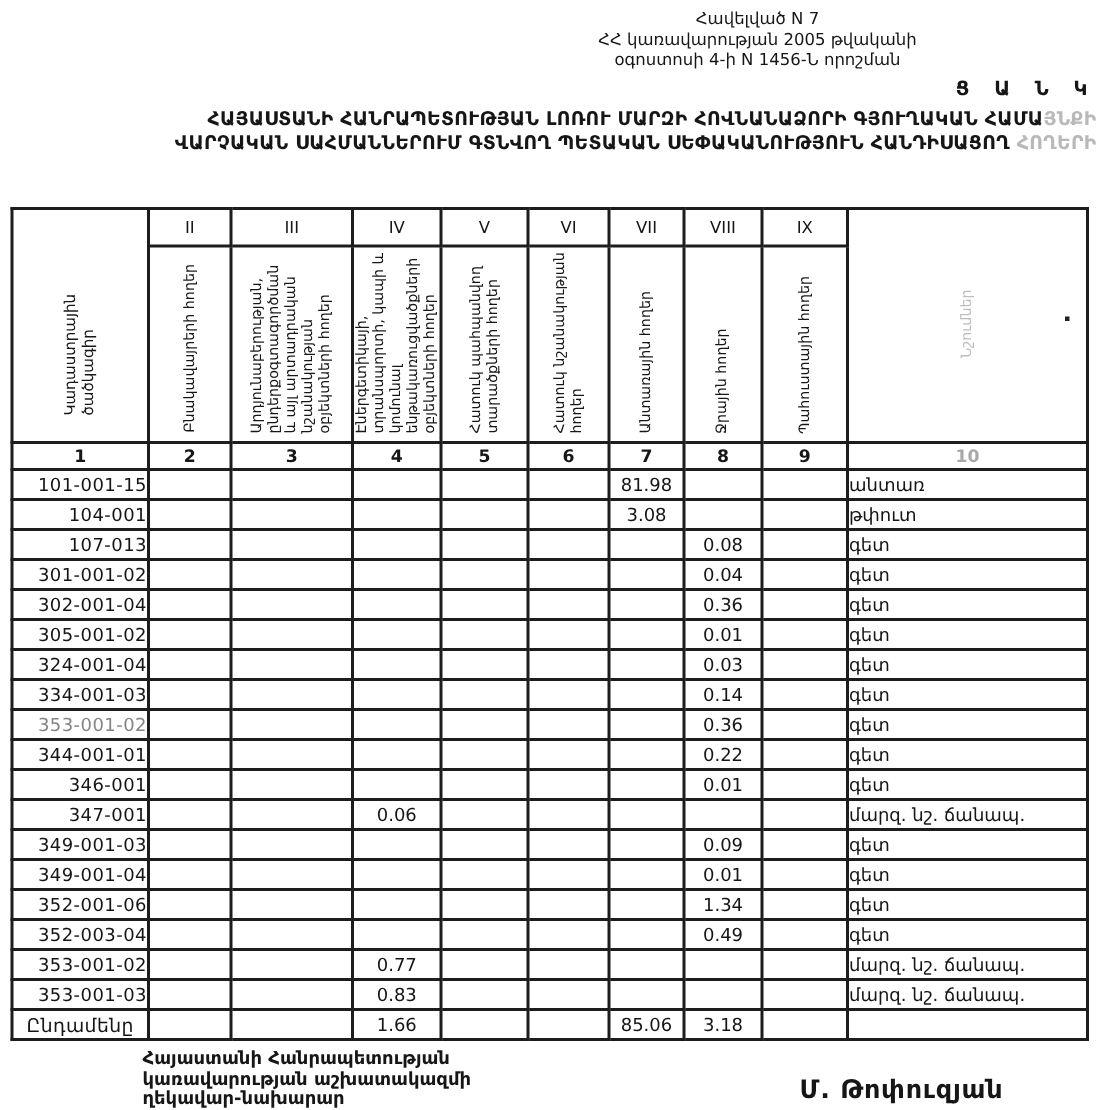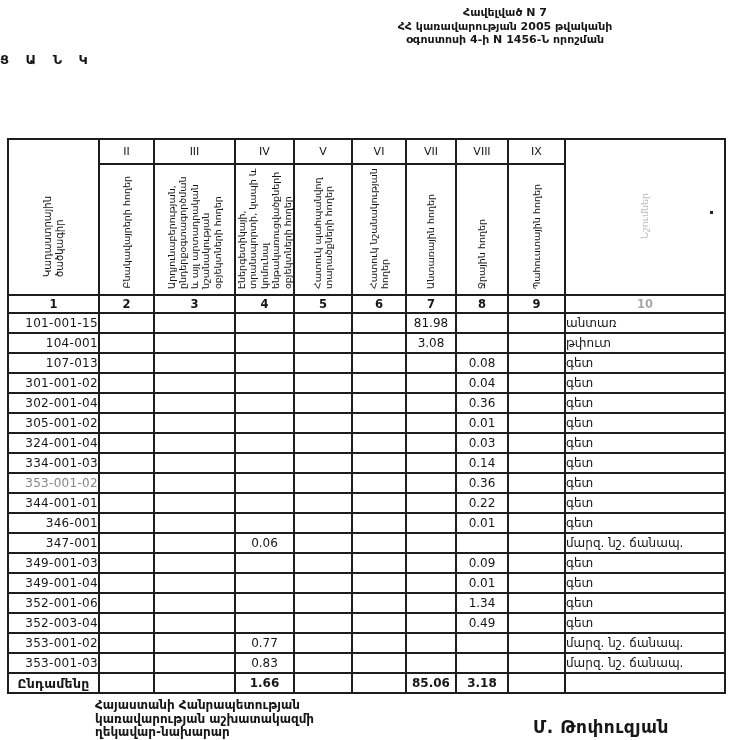--- a/index.html
+++ b/index.html
@@ -4,25 +4,25 @@
 <style>
   html,body{margin:0;padding:0;}
   body{
     width:731px;height:740px;position:relative;overflow:hidden;
     background:#ffffff;color:#161616;
     font-family:"DejaVu Sans", sans-serif;
     -webkit-font-smoothing:antialiased;
   }
   .appendix{
     position:absolute;top:6px;left:335px;width:340px;
-    text-align:center;font-weight:bold;font-size:11px;line-height:13.5px;
+    text-align:center;font-weight:normal;font-size:11px;line-height:13.5px;
   }
   .doc-title{
     position:absolute;top:52px;left:0;width:731px;
-    text-align:left;font-weight:bold;
+    text-align:right;font-weight:bold;
   }
   .doc-title .t0{font-size:13px;letter-spacing:6px;margin-bottom:4px;}
   .doc-title .t1{font-size:12.5px;line-height:15.5px;letter-spacing:0.2px;}
   .faint-txt{color:#b9b9b9;}
   table.land{
     position:absolute;left:7px;top:138px;
     border-collapse:collapse;table-layout:fixed;
   }
   table.land td{
     border:2px solid #1d1d1d;padding:0;vertical-align:middle;
@@ -44,21 +44,21 @@
   td.notescol{
     border-top:1px dashed #ffffff;
     border-bottom:1px dashed #8d8d8d;
     border-right:1px dashed #9a9a9a;
     text-align:left;padding-left:5px;font-size:11px;
   }
   td.notes-head{border-top:none;vertical-align:bottom;text-align:left;padding-left:16px;}
   .faint-rot{color:#bdbdbd;}
   .faintnum{color:#a8a8a8;}
   .faintcode{color:#858585;}
-  tr.total-row td{font-weight:bold;}
+  tr.total-row td{font-weight:normal;}
   tr.total-row td.code{text-align:center;padding-left:0;font-size:12.5px;}
   .footer-left{
     position:absolute;left:95px;top:699px;
     font-size:12px;font-weight:bold;line-height:13.5px;
   }
   .signature{
     position:absolute;left:533px;top:717px;
     font-size:17px;font-weight:bold;letter-spacing:0.5px;
   }
   .speck{position:absolute;width:3px;height:3px;background:#222;}
@@ -67,20 +67,22 @@
 <body>
 
 <div class="appendix">
   <div>Հավելված N 7</div>
   <div>ՀՀ կառավարության 2005 թվականի</div>
   <div>օգոստոսի 4-ի N 1456-Ն որոշման</div>
 </div>
 
 <div class="doc-title">
   <div class="t0">Ց Ա Ն Կ</div>
+  <div class="t1"><span>ՀԱՅԱՍՏԱՆԻ ՀԱՆՐԱՊԵՏՈՒԹՅԱՆ ԼՈՌՈՒ ՄԱՐԶԻ ՀՈՎՆԱՆԱՁՈՐԻ ԳՅՈՒՂԱԿԱՆ ՀԱՄԱ</span><span class="faint-txt">ՅՆՔԻ</span></div>
+  <div class="t1"><span>ՎԱՐՉԱԿԱՆ ՍԱՀՄԱՆՆԵՐՈՒՄ  ԳՏՆՎՈՂ  ՊԵՏԱԿԱՆ  ՍԵՓԱԿԱՆՈՒԹՅՈՒՆ  ՀԱՆԴԻՍԱՑՈՂ</span> <span class="faint-txt">ՀՈՂԵՐԻ</span></div>
 </div>
 
 <table class="land">
   <colgroup>
     <col style="width:91px">
       <col style="width:55px">
       <col style="width:81px">
       <col style="width:59px">
     <col style="width:58px">
       <col style="width:54px">

